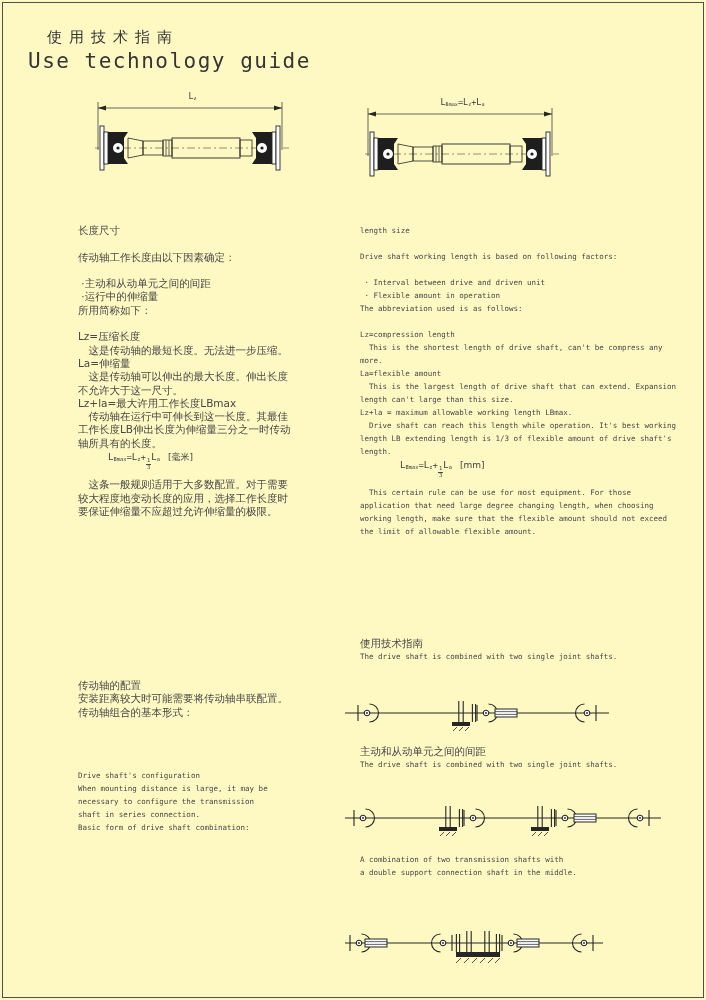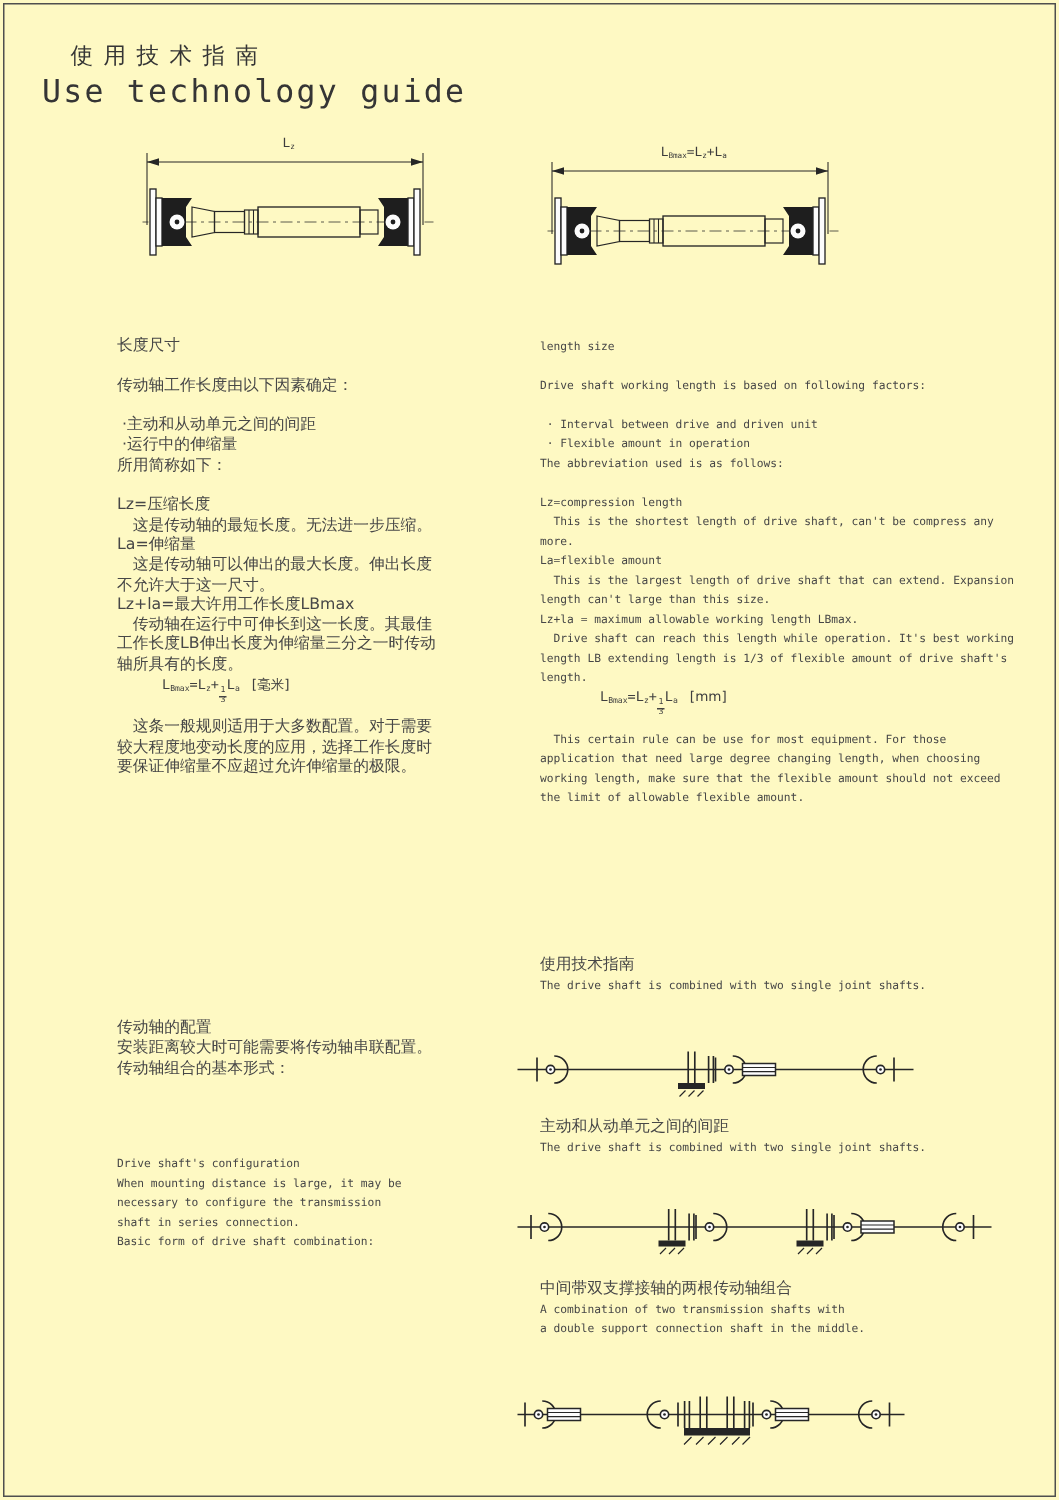--- a/index.html
+++ b/index.html
@@ -237,21 +237,20 @@
     <use href="#coupling" transform="translate(118,23)"></use>
     <use href="#joint-fwd" transform="translate(130,23)"></use>
     <use href="#support-full" transform="translate(197,23)"></use>
     <use href="#coupling" transform="translate(210,23)"></use>
     <use href="#joint-fwd" transform="translate(222,23)"></use>
     <use href="#spline" transform="translate(231,23)"></use>
     <use href="#joint-bwd" transform="translate(297,23)"></use>
   </svg>
 
   <div class="combo combo-3">
-    <div class="pre-cn">中间带双支撑接轴的两根传动轴组合</div>
     <div class="pre-en">A combination of two transmission shafts with
 a double support connection shaft in the middle.</div>
   </div>
   <svg class="schematic sch-3" width="340" height="50">
     <g stroke="#262626" stroke-width="1.1">
       <line x1="2" y1="23" x2="260" y2="23"></line>
     </g>
     <use href="#joint-fwd" transform="translate(16,23)"></use>
     <use href="#spline" transform="translate(22,23)"></use>
     <use href="#joint-bwd" transform="translate(100,23)"></use>

